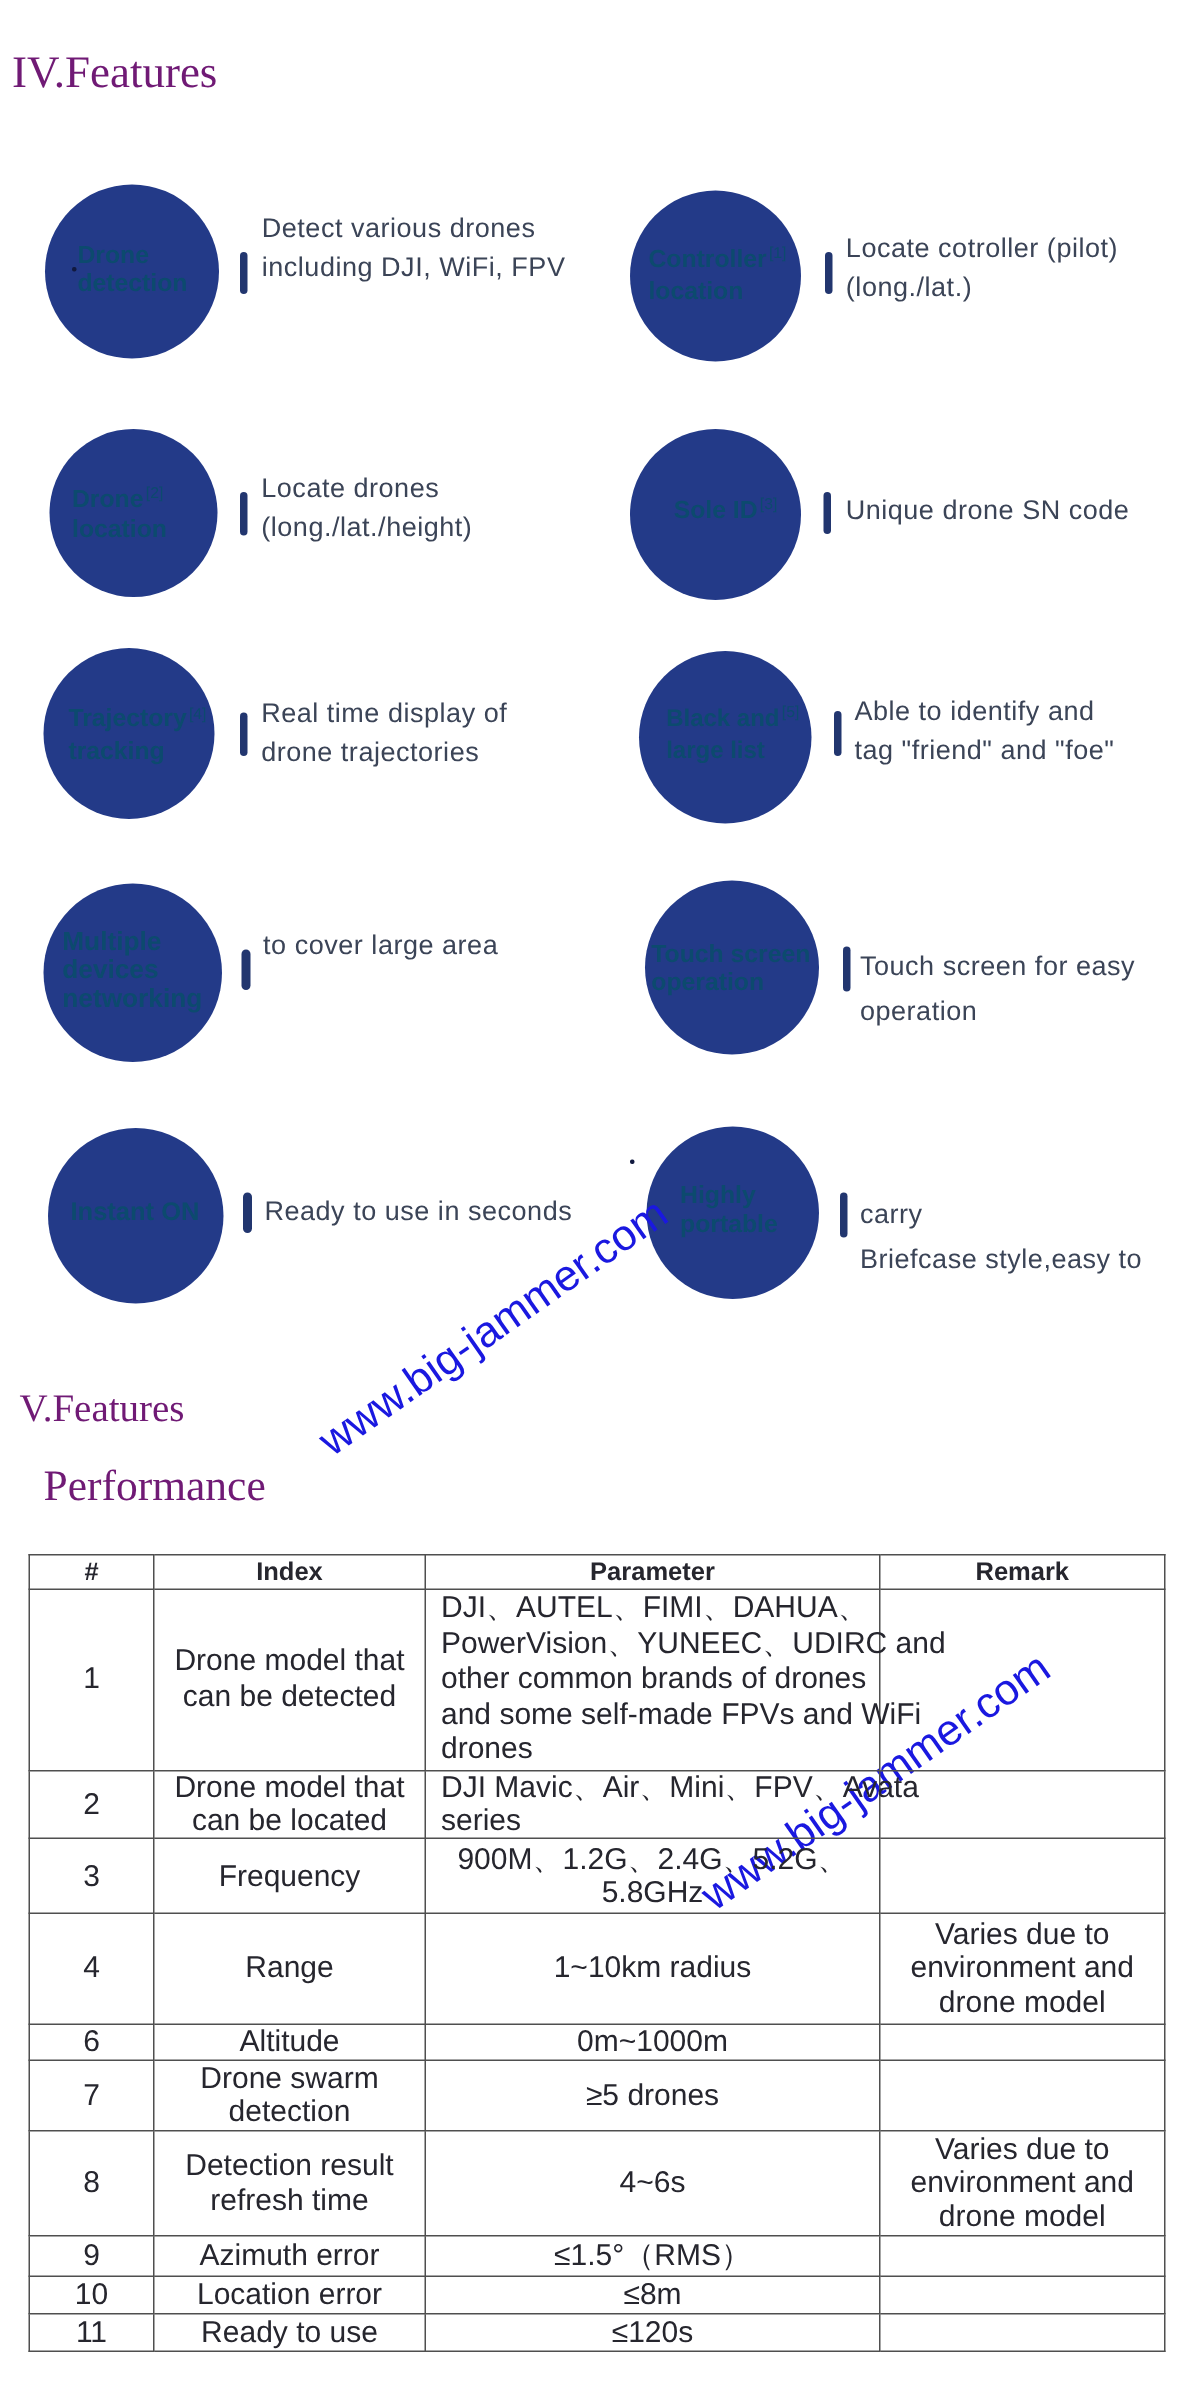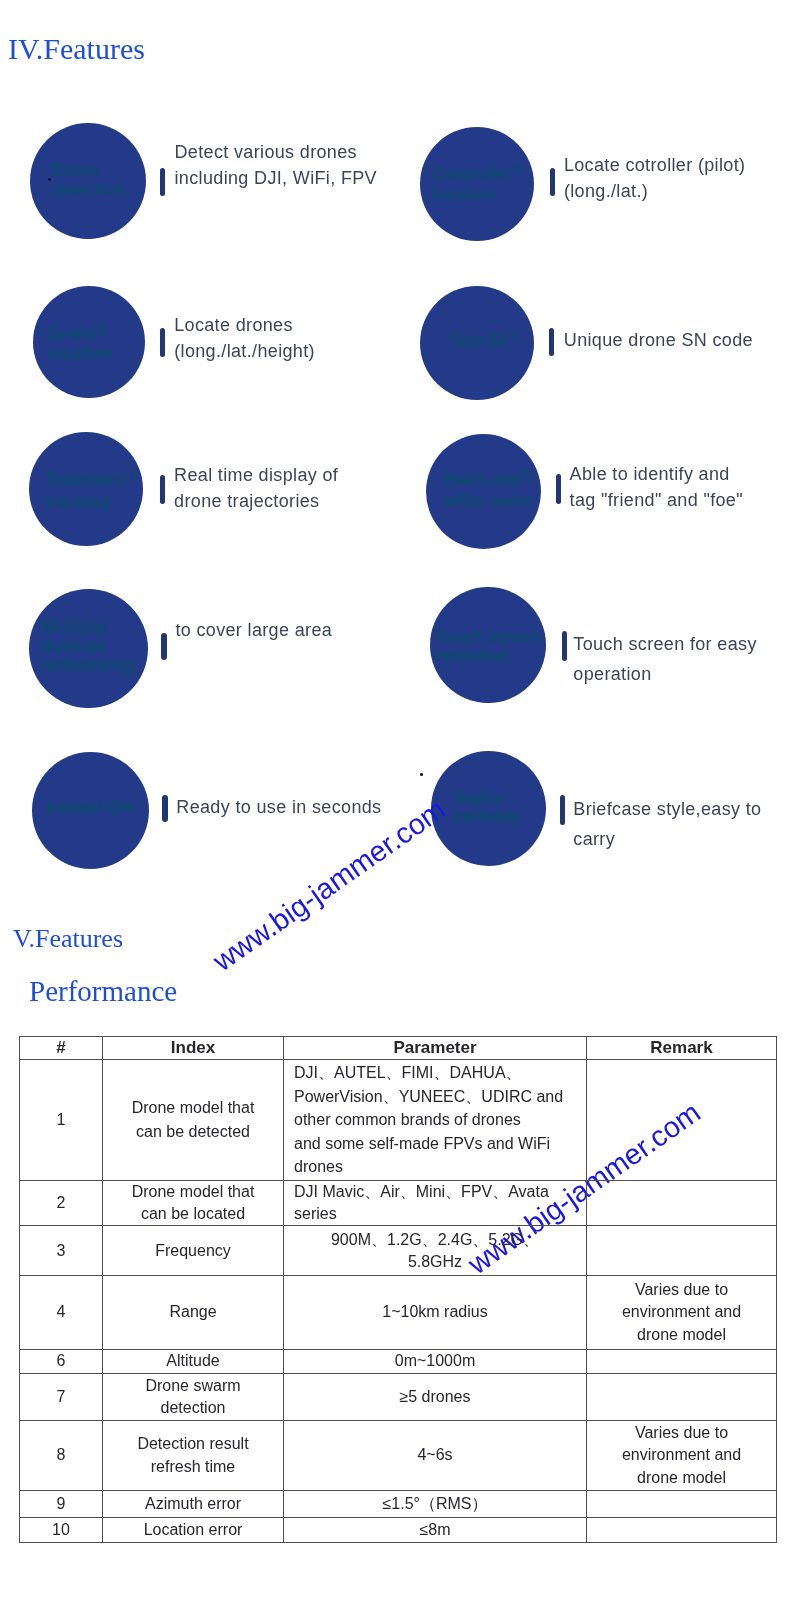--- a/index.html
+++ b/index.html
@@ -1,32 +1,32 @@
 <!DOCTYPE html>
 <html><head>
 <meta charset="utf-8">
 <style>
   html,body{margin:0;padding:0;}
   body{width:800px;height:1600px;background:#fff;font-family:"Liberation Sans",sans-serif;position:relative;overflow:hidden;}
   .page{position:absolute;left:0;top:0;width:800px;height:1600px;}
-  .hd{position:absolute;font-family:"Liberation Serif",serif;color:#1d4ed8;white-space:nowrap;}
+  .hd{position:absolute;font-family:"Liberation Serif",serif;color:#701a75;white-space:nowrap;}
   #h1{left:8px;top:32px;font-size:30px;}
   #h2{left:13px;top:924px;font-size:26px;}
   #h3{left:29px;top:975px;font-size:29px;}
   .circ{position:absolute;border-radius:50%;background:#233a88;}
   .ctxt{position:absolute;color:#0c4a6e;font-weight:bold;font-size:16px;line-height:20px;white-space:nowrap;}
   .ctxt sup{font-size:10.5px;font-weight:normal;vertical-align:baseline;position:relative;top:-5.5px;margin-left:1.5px;letter-spacing:0;}
   .bar{position:absolute;background:#22366f;border-radius:3px;}
   .dtxt{position:absolute;color:#3b4457;font-size:18px;line-height:26px;letter-spacing:0.35px;white-space:nowrap;}
   .wm{position:absolute;color:#1a18e0;white-space:nowrap;transform-origin:0 0;font-size:28px;letter-spacing:0px;}
   #wm1{left:207px;top:951px;transform:rotate(-35deg);font-size:29px;}
   #wm2{left:461.6px;top:1254.4px;transform:rotate(-35deg);font-size:29px;}
 
   table.perf{position:absolute;left:19px;top:1035.5px;width:757px;border-collapse:collapse;table-layout:fixed;}
-  table.perf td,table.perf th{border:1px solid #4f4f4f;padding:0;text-align:center;vertical-align:middle;color:#26262e;font-size:16px;line-height:22.2px;letter-spacing:0px;}
+  table.perf td,table.perf th{border:1px solid #4f4f4f;padding:0;text-align:center;vertical-align:middle;color:#26262e;font-size:20px;line-height:22.2px;letter-spacing:0px;}
   table.perf th{font-weight:bold;font-size:17px;height:22.5px;line-height:20px;letter-spacing:0px;}
   .dot{position:absolute;width:2.6px;height:2.6px;border-radius:50%;background:#11193f;}
   .cw{display:block;}
   .cw>div{white-space:nowrap;}
   td.lalign{text-align:left !important;}
   tr.tall td{line-height:23.6px;}
   td.lalign .cw{padding-left:10px;}
 </style>
 </head>
 <body>
@@ -90,21 +90,21 @@
     <div class="bar" style="left:159.8px;top:474.7px;width:5.2px;height:29.1px"></div>
     <div class="dtxt" style="left:174.1px;top:462.1px">
       <div>Real time display of</div>
       <div>drone trajectories</div>
     </div>
   </div>
   <div class="feat">
     <div class="circ" style="left:425.5px;top:433.5px;width:115px;height:115px"></div>
     <div class="ctxt" style="left:444.1px;top:469.78px;font-size:16px;line-height:19px">
       <div><span>Black and</span><sup>[5]</sup></div>
-      <div>white some</div>
+      <div>large list</div>
     </div>
     <div class="bar" style="left:555.5px;top:473.5px;width:5.5px;height:30.2px"></div>
     <div class="dtxt" style="left:569.6px;top:460.8px">
       <div>Able to identify and</div>
       <div>tag "friend" and "foe"</div>
     </div>
   </div>
   <div class="feat">
     <div class="circ" style="left:29.1px;top:588.5px;width:119px;height:119px"></div>
     <div class="ctxt" style="left:41.5px;top:618.07px;font-size:17.5px;line-height:19.2px">
@@ -140,22 +140,22 @@
     </div>
   </div>
   <div class="feat">
     <div class="circ" style="left:430.5px;top:750.5px;width:115px;height:115px"></div>
     <div class="ctxt" style="left:453.4px;top:787.98px;font-size:16.5px;line-height:19.2px">
       <div>Highly</div>
       <div>portable</div>
     </div>
     <div class="bar" style="left:560.0px;top:795.4px;width:5.3px;height:29.4px"></div>
     <div class="dtxt" style="left:573.3px;top:794px;line-height:30px">
+      <div>carry</div>
       <div>Briefcase style,easy to</div>
-      <div>carry</div>
     </div>
   </div>
   <div class="dot" style="left:48.2px;top:178.2px"></div>
   <div class="dot" style="left:420.3px;top:773.3px"></div>
   <div class="wm" id="wm1">www.big-jammer.com</div>
   <div class="wm" id="wm2">www.big-jammer.com</div>
   <table class="perf">
     <colgroup>
         <col style="width:83px">
         <col style="width:181px">
@@ -326,15 +326,31 @@
           </td>
       <td class="pcell">
             <div class="cw">
               <div>≤8m</div>
             </div>
           </td>
       <td>
             <div class="cw"></div>
           </td>
     </tr>
+    <tr style="height:24.6px">
+      <td>11</td>
+      <td>
+            <div class="cw">
+              <div>Ready to use</div>
+            </div>
+          </td>
+      <td class="pcell">
+            <div class="cw">
+              <div>≤120s</div>
+            </div>
+          </td>
+      <td>
+            <div class="cw"></div>
+          </td>
+    </tr>
     </tbody>
   </table>
 </div>
 
 </body></html>

